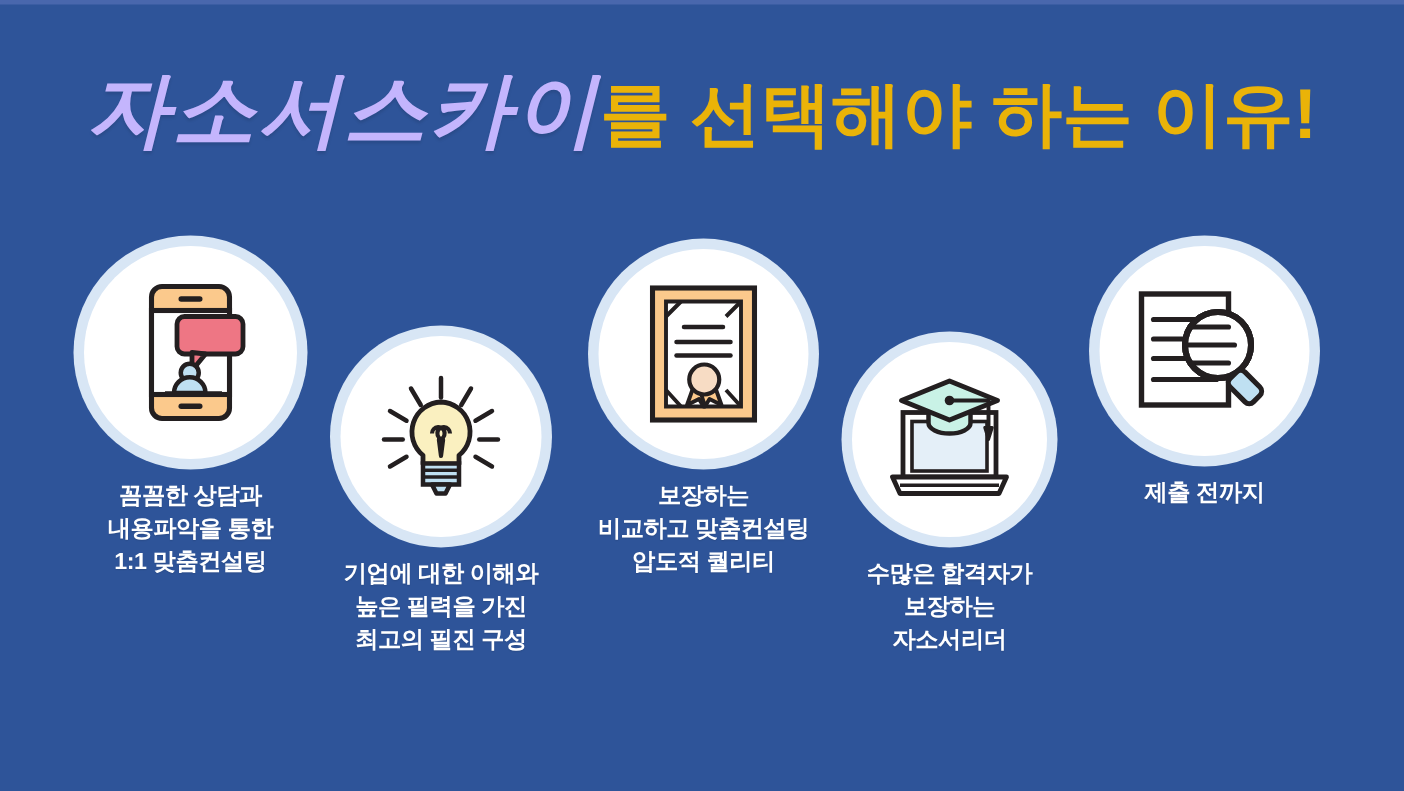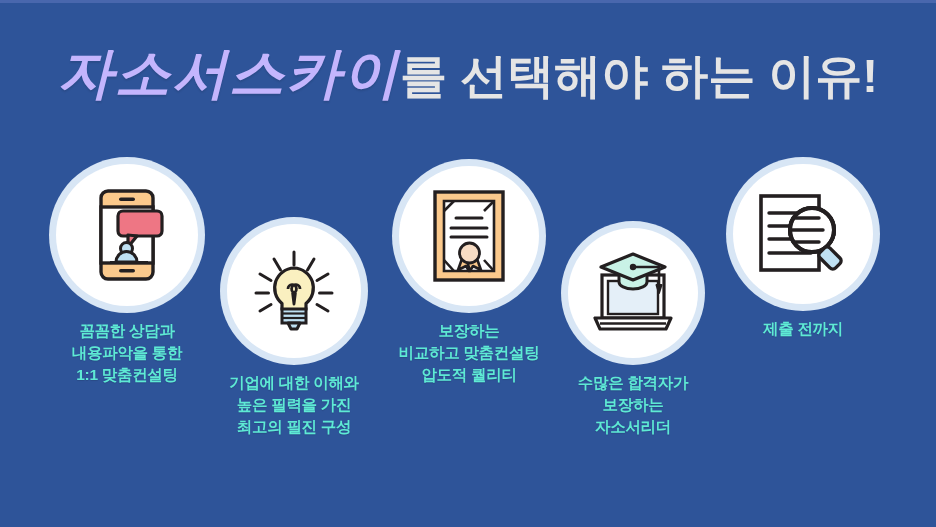--- a/index.html
+++ b/index.html
@@ -40,41 +40,41 @@
     font-size: 55px;
     font-weight: 700;
     color: #c4b5fd;
     letter-spacing: 2px;
     font-style: italic;
     text-shadow: 0 2px 2px rgba(0,0,0,.10);
   }
   .title-rest {
     font-size: 47px;
     font-weight: 600;
-    color: #e5e5e5;
+    color: #eab308;
     letter-spacing: 0px;
     margin-left: 0;
   }
 
   
   .feature {
     position: absolute;
     text-align: center;
   }
   .circle {
     position: relative;
     margin: 0 auto;
     border-radius: 50%;
     background: #FFFFFF;
     box-shadow: 0 0 0 7px #D8E6F5;
   }
   .circle svg { display: block; }
   .caption {
     margin-top: 14px;
-    color: #5eead4;
+    color: #ffffff;
     font-size: 15.5px;
     font-weight: 700;
     line-height: 1.42;
     letter-spacing: -0.3px;
     text-shadow: 0 1px 1px rgba(0,0,0,.12);
   }
   .caption span { display: block; }
 
   
   #feature-1 { left: 32px;  top: 164px; width: 190px; }

